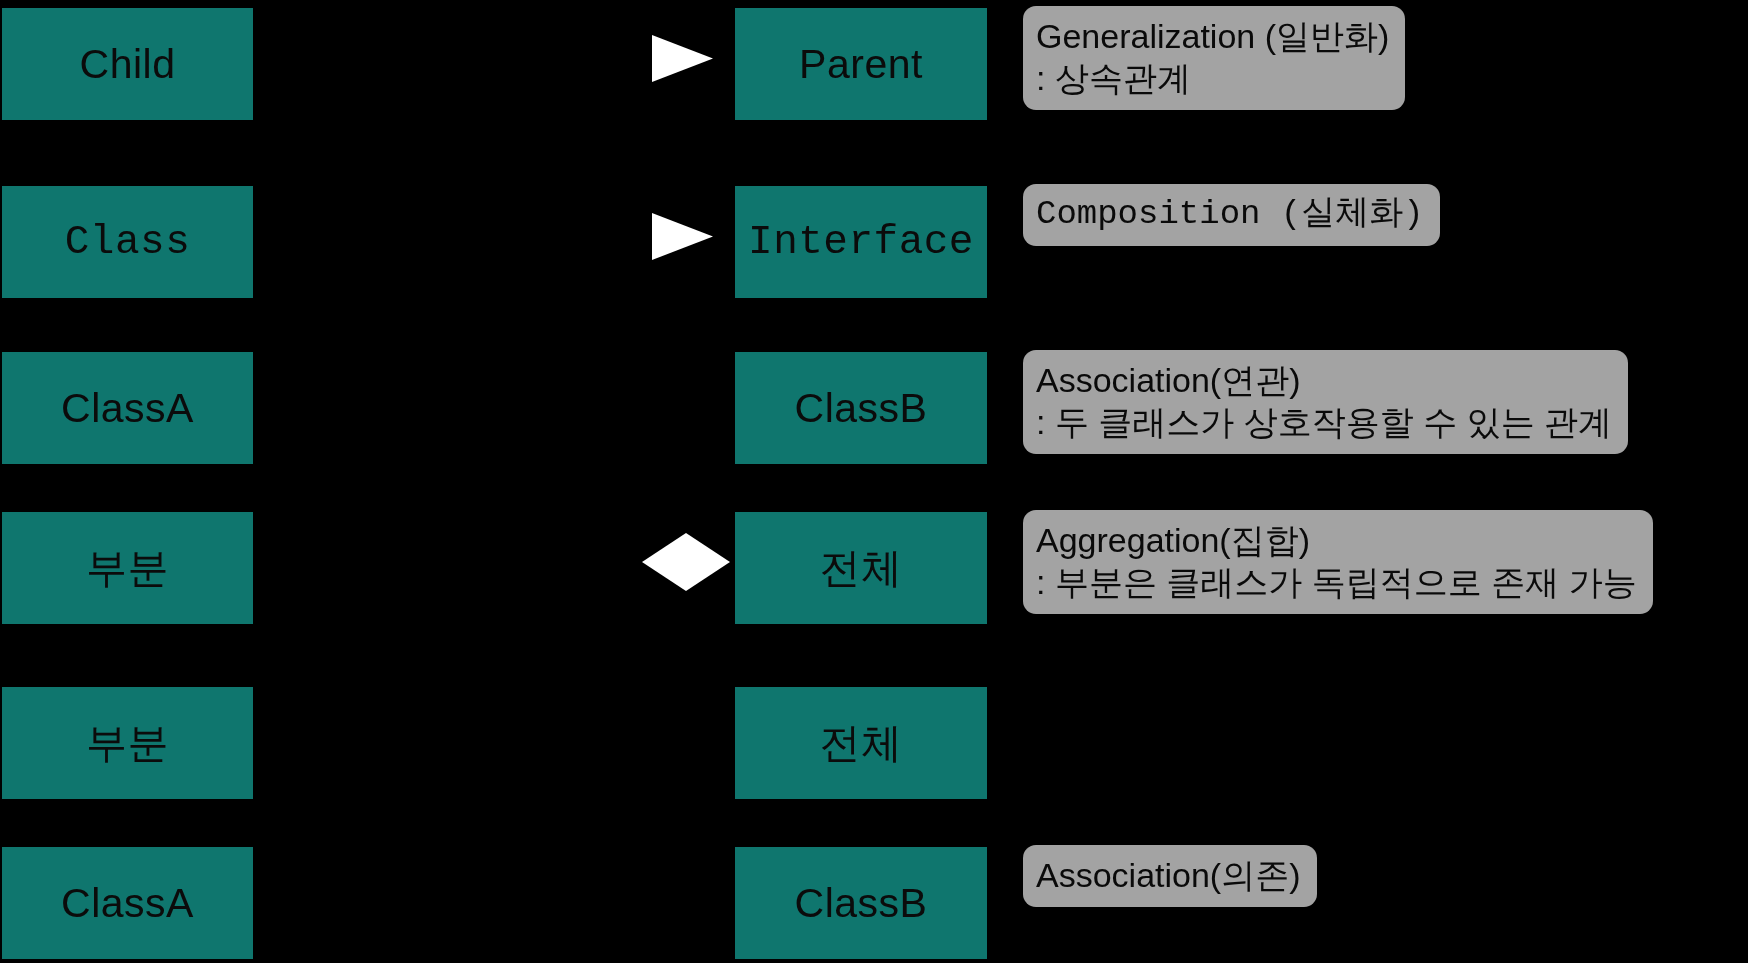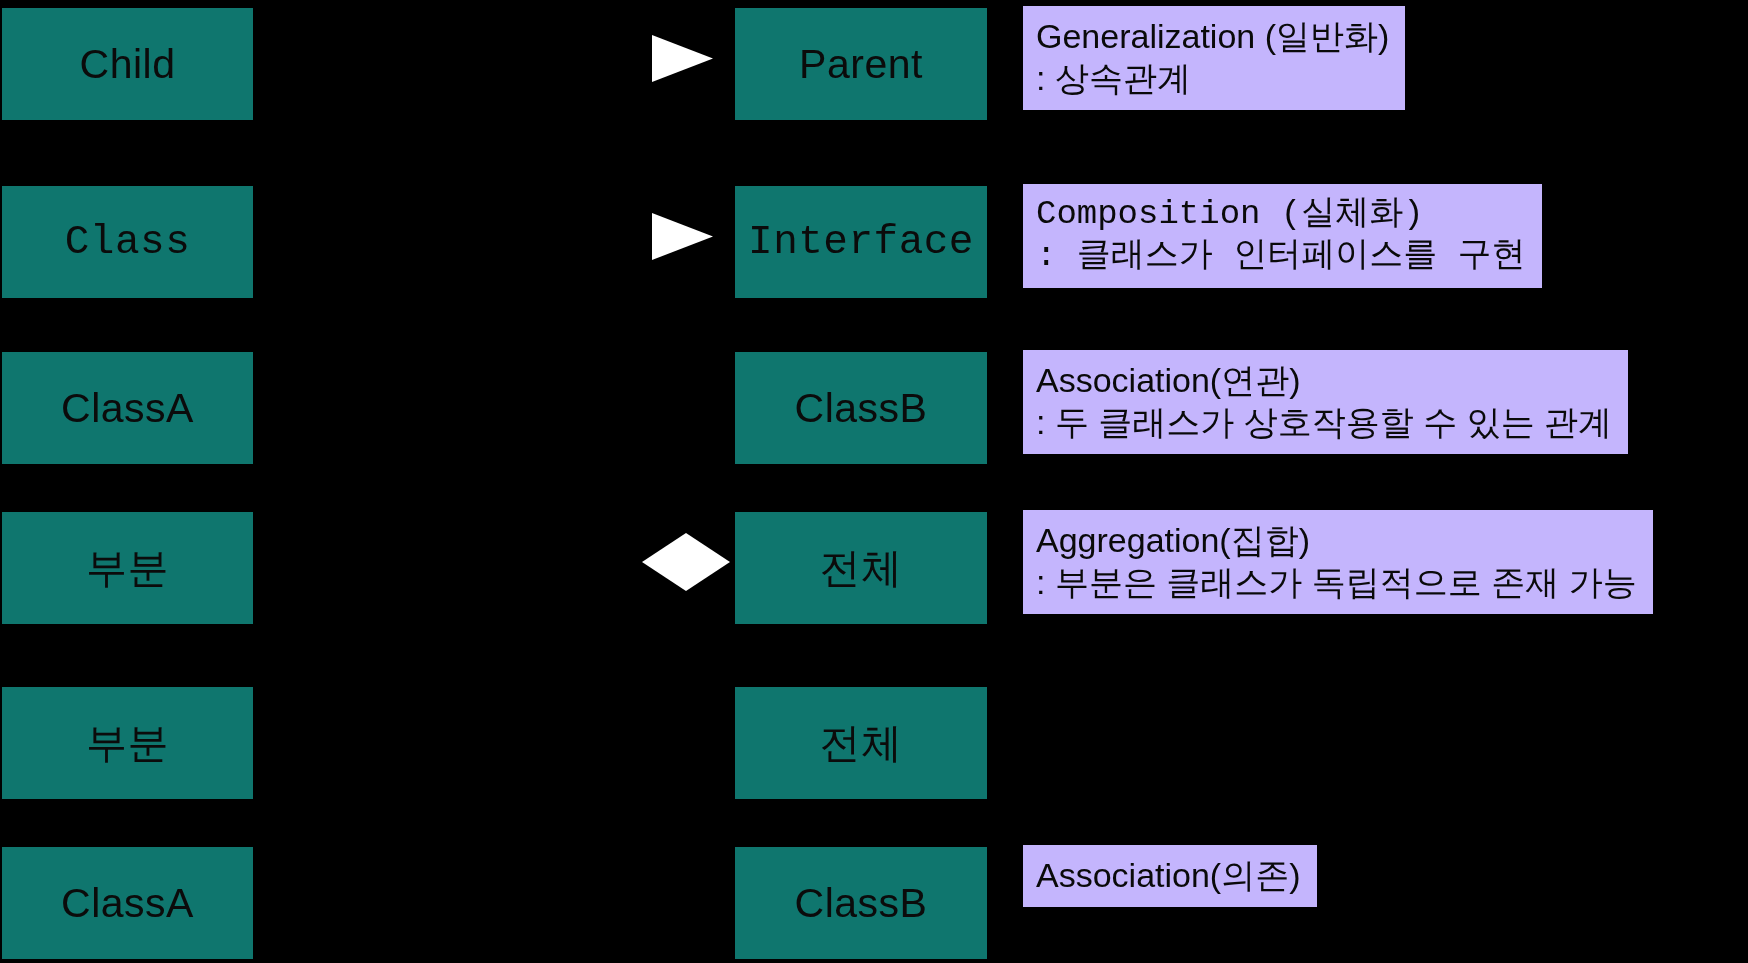--- a/index.html
+++ b/index.html
@@ -36,27 +36,28 @@
     clip-path:polygon(0 0,100% 50%,0 100%);
   }
   .diamond{
     left:642px;top:21px;width:88px;height:58px;
     clip-path:polygon(50% 0,100% 50%,50% 100%,0 50%);
   }
 
   .desc{
     position:absolute;
     left:1023px;top:-2px;
-    background:#c4b5fd;
+    background:#a3a3a3;
     color:#0a0a0a;
     padding:9px 16px 11px 13px;
     font-size:34px;
     line-height:42px;
     white-space:nowrap;
     display:inline-block;
+    border-radius:13px;
   }
   .desc .l1,.desc .l2{display:block;}
 </style>
 </head>
 <body>
 
 <div id="canvas">
 
   <div class="row row-1">
     <div class="classbox left-box">
@@ -75,21 +76,20 @@
   <div class="row row-2">
     <div class="classbox left-box">
       <span>Class</span>
     </div>
     <div class="shape tri"></div>
     <div class="classbox right-box">
       <span>Interface</span>
     </div>
     <div class="desc">
       <span class="l1">Composition (실체화)</span>
-      <span class="l2">: 클래스가 인터페이스를 구현</span>
     </div>
   </div>
 
   <div class="row row-3">
     <div class="classbox left-box">
       <span>ClassA</span>
     </div>
     <div class="classbox right-box">
       <span>ClassB</span>
     </div>

